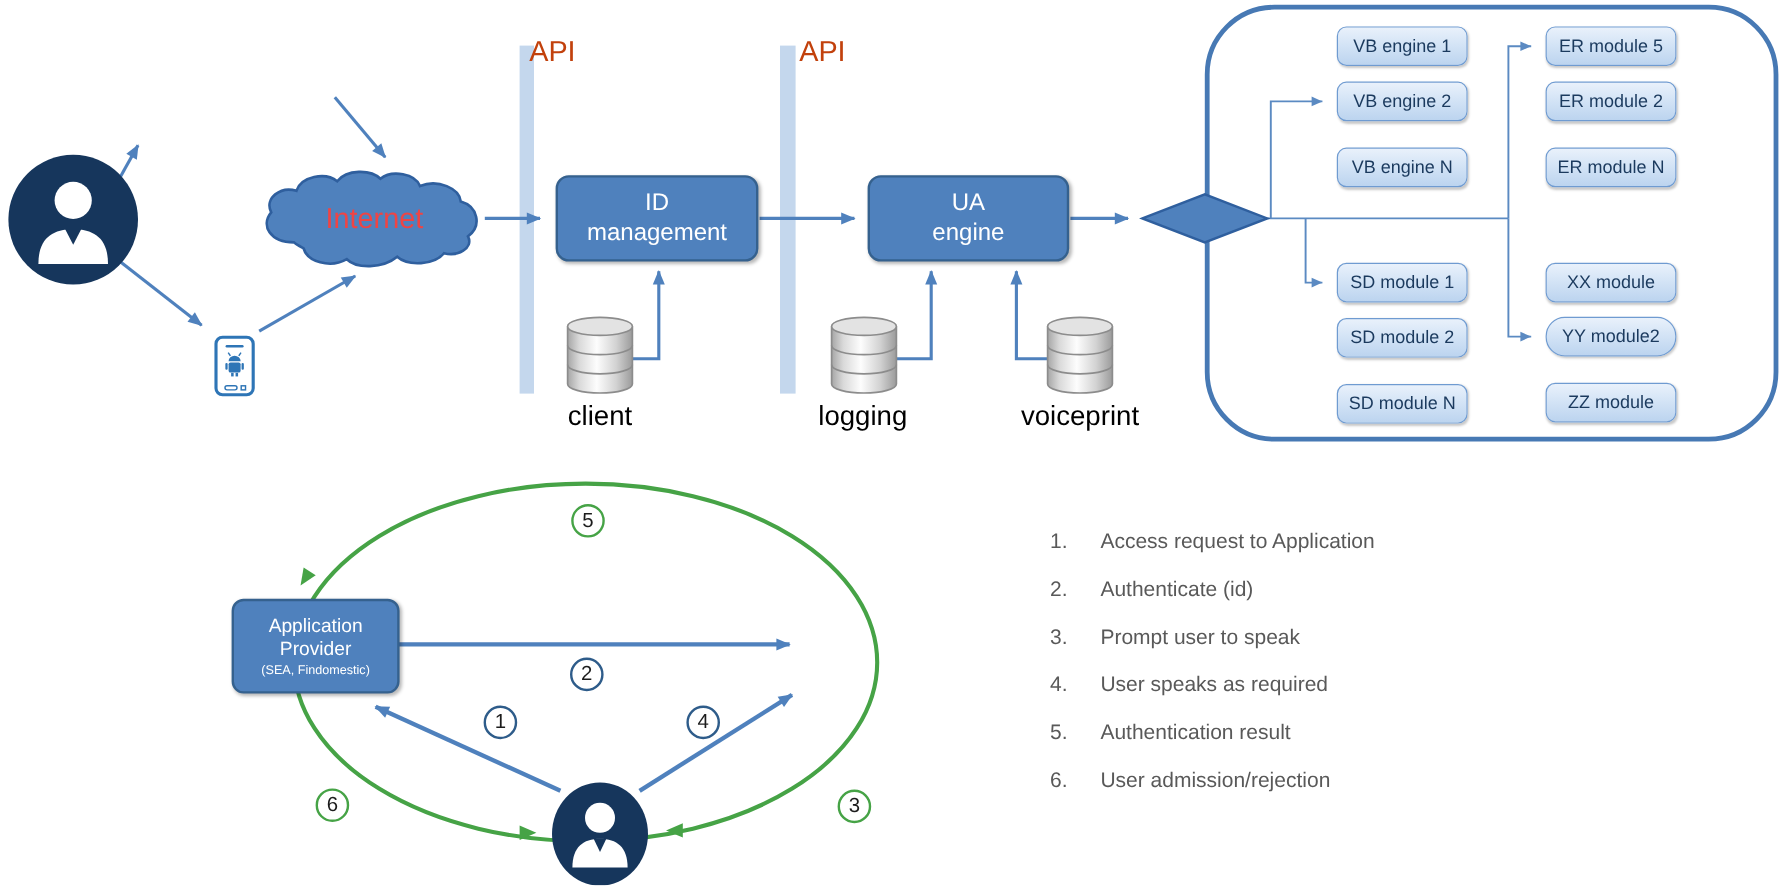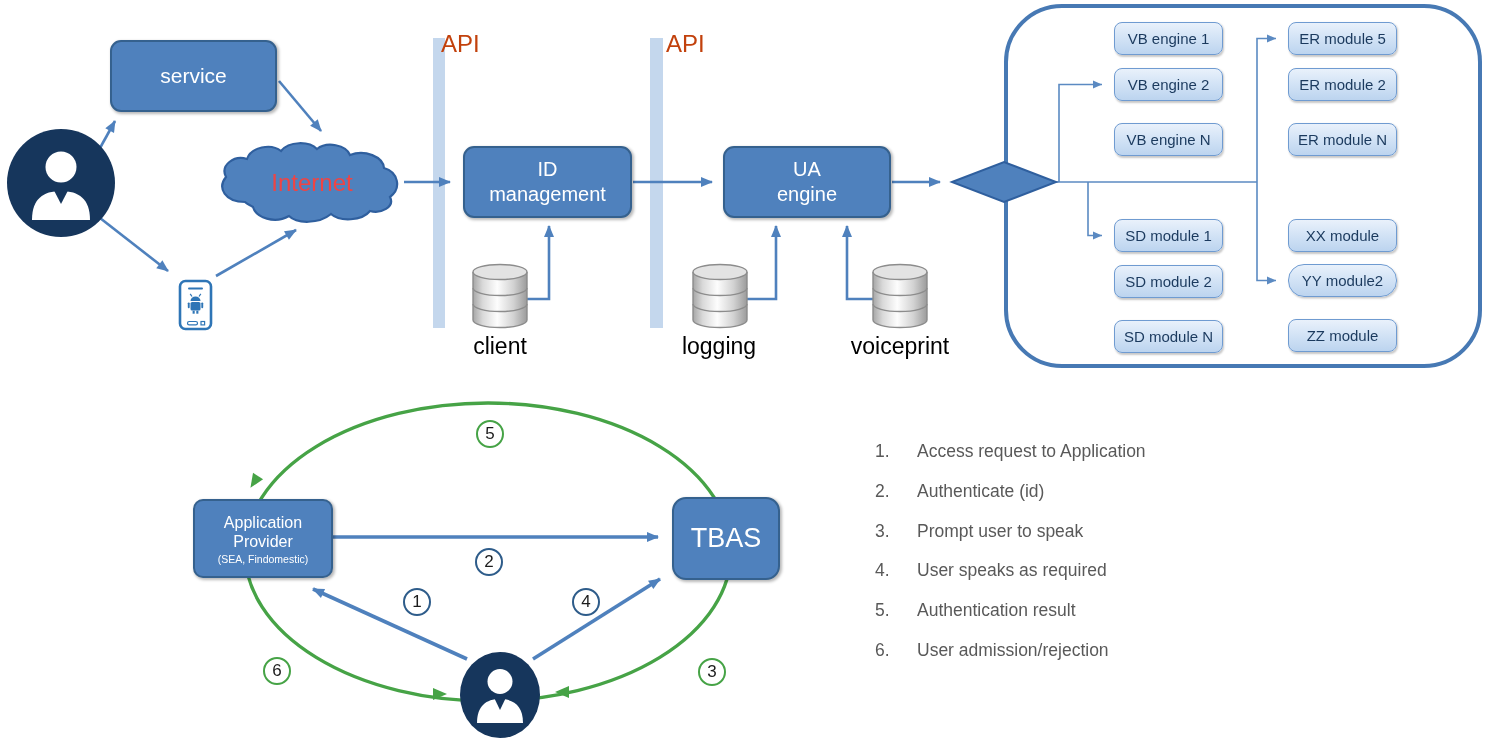--- a/index.html
+++ b/index.html
@@ -172,23 +172,20 @@
     <path d="M 533,659 L 660,579" stroke="#4f81bd" stroke-width="3.6" fill="none" marker-end="url(#ab)"></path>
 
     <g>
       <ellipse cx="500" cy="695" rx="40" ry="43" fill="#16365c"></ellipse>
       <circle cx="500" cy="681.5" r="12.5" fill="#ffffff"></circle>
       <path d="M 477,723 C 477,706 486,699 500,699 C 514,699 523,706 523,723 Z" fill="#ffffff"></path>
       <polygon points="494.5,698.5 505.5,698.5 500,710" fill="#16365c"></polygon>
     </g>
   </svg>
 
-  <div class="abs bluebox box-service">
-    <span>service</span>
-  </div>
 
   <div class="abs lbl-internet">Internet</div>
 
   <div class="abs lbl-api api1">API</div>
   <div class="abs lbl-api api2">API</div>
 
   <div class="abs bluebox box-id">
     <span>ID</span>
     <span>management</span>
   </div>
@@ -214,23 +211,20 @@
   <div class="abs mod m10">XX module</div>
   <div class="abs mod m11">YY module2</div>
   <div class="abs mod m12">ZZ module</div>
 
   <div class="abs bluebox box-app">
     <span>Application</span>
     <span>Provider</span>
     <span class="sub">(SEA, Findomestic)</span>
   </div>
 
-  <div class="abs bluebox box-tbas">
-    <span>TBAS</span>
-  </div>
 
   <div class="abs badge blue b1">1</div>
   <div class="abs badge blue b2">2</div>
   <div class="abs badge green b3">3</div>
   <div class="abs badge blue b4">4</div>
   <div class="abs badge green b5">5</div>
   <div class="abs badge green b6">6</div>
 
   <div class="abs steps">
     <div class="step">

